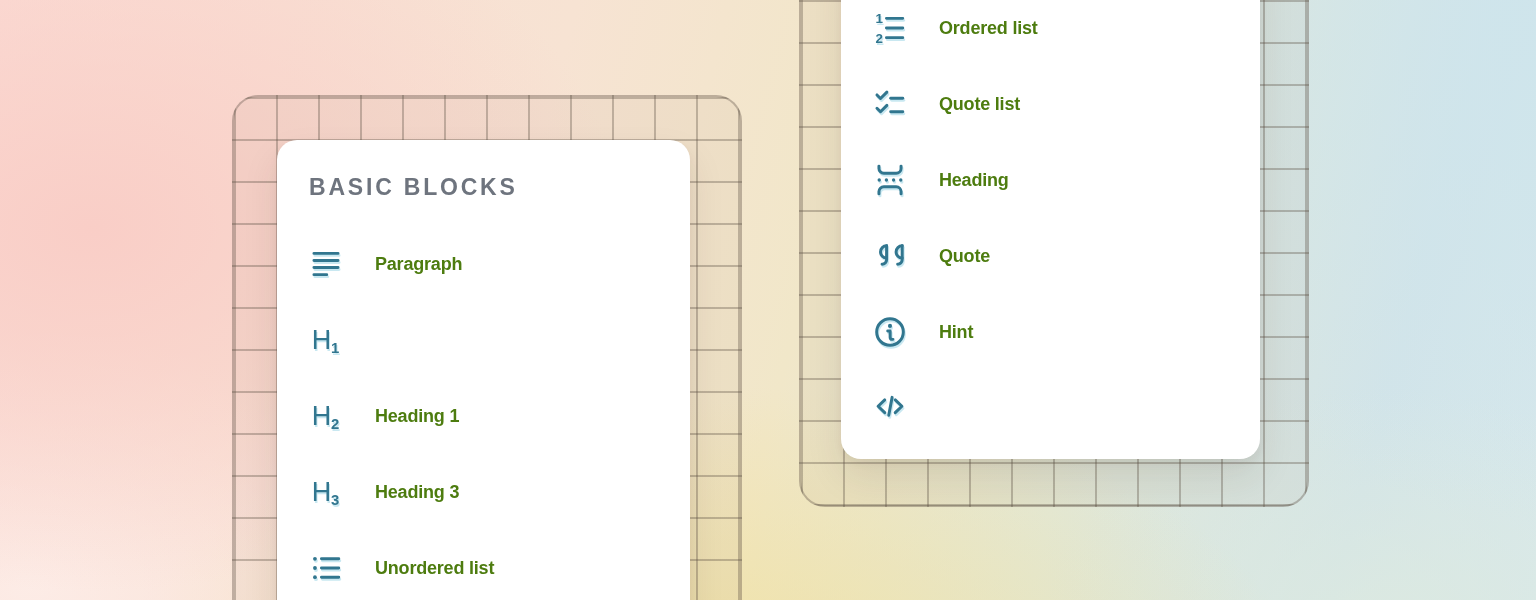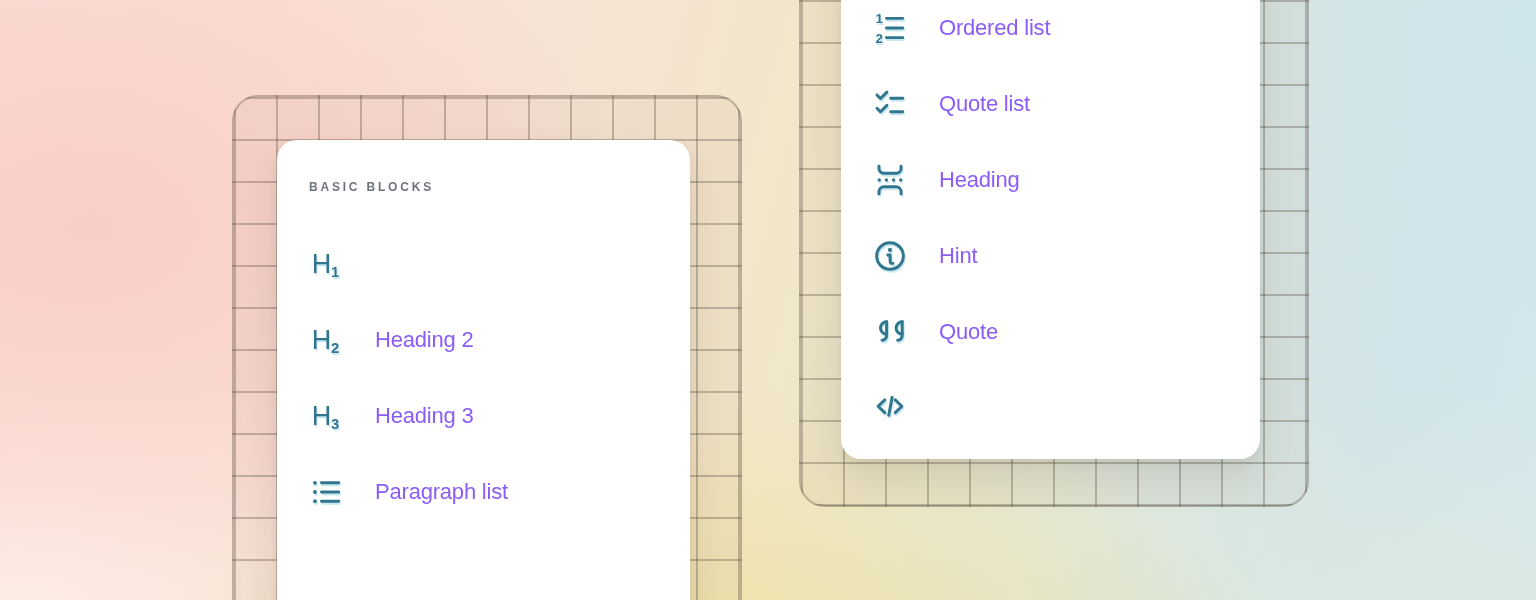--- a/index.html
+++ b/index.html
@@ -29,88 +29,96 @@
   .grid-right{left:799px;top:-44px;width:506px;height:547px;}
   .card{
     position:absolute;background:#ffffff;border-radius:20px;
     box-shadow:0 18px 36px rgba(60,40,30,.10), 0 4px 10px rgba(60,40,30,.05);
   }
   .card-left{left:277px;top:140px;width:413px;height:492px;}
   .card-right{left:841px;top:-48px;width:419px;height:507px;}
   .section-label{
     margin:36px 0 28px 32px;
     height:22px;line-height:22px;
-    font-size:12px;font-weight:700;letter-spacing:2.8px;
+    font-size:23px;font-weight:700;letter-spacing:2.8px;
     color:#6e747e;
   }
   .rows{display:block;}
   .card-right .rows{padding-top:38px;}
   .menu-item{
     display:flex;align-items:center;height:76px;
     padding-left:32px;gap:32px;cursor:pointer;
   }
   .icon{
     width:34px;height:34px;flex:none;
     display:flex;align-items:center;justify-content:center;
   }
   .icon svg{
     width:34px;height:34px;overflow:visible;
     filter:drop-shadow(1.8px 2.2px 0 #c9e8f1);
   }
   .icon text{font-family:"Liberation Sans",sans-serif;}
   .menu-label{
-    font-size:22px;font-weight:400;letter-spacing:-0.2px;color:#8b5cf6;
+    font-size:18px;font-weight:700;letter-spacing:-0.2px;color:#4d7c0f;
     white-space:nowrap;
   }
 </style>
 </head>
 <body>
 
 <div class="grid grid-left"></div>
 <div class="grid grid-right"></div>
 
 <div class="card card-left">
   <div class="section-label">BASIC BLOCKS</div>
   <div class="rows">
       <div class="menu-item">
         <span class="icon">
           <svg viewBox="0 0 24 24" fill="none" stroke="#31768f" stroke-width="2.1" stroke-linecap="round" stroke-linejoin="round">
+            <path d="M3.5 4.5H20.5M3.5 9.5H20.5M3.5 14.5H20.5M3.5 19.5H12.5"></path>
+          </svg>
+        </span>
+        <span class="menu-label">Paragraph</span>
+      </div>
+      <div class="menu-item">
+        <span class="icon">
+          <svg viewBox="0 0 24 24" fill="none" stroke="#31768f" stroke-width="2.1" stroke-linecap="round" stroke-linejoin="round">
             <text x="2" y="18.5" font-size="19" fill="#31768f" stroke="none">H</text>
             <text x="15.6" y="21.5" font-size="10.5" font-weight="700" fill="#31768f" stroke="none">1</text>
           </svg>
         </span>
       </div>
       <div class="menu-item">
         <span class="icon">
           <svg viewBox="0 0 24 24" fill="none" stroke="#31768f" stroke-width="2.1" stroke-linecap="round" stroke-linejoin="round">
             <text x="2" y="18.5" font-size="19" fill="#31768f" stroke="none">H</text>
             <text x="15.6" y="21.5" font-size="10.5" font-weight="700" fill="#31768f" stroke="none">2</text>
           </svg>
         </span>
-        <span class="menu-label">Heading 2</span>
+        <span class="menu-label">Heading 1</span>
       </div>
       <div class="menu-item">
         <span class="icon">
           <svg viewBox="0 0 24 24" fill="none" stroke="#31768f" stroke-width="2.1" stroke-linecap="round" stroke-linejoin="round">
             <text x="2" y="18.5" font-size="19" fill="#31768f" stroke="none">H</text>
             <text x="15.6" y="21.5" font-size="10.5" font-weight="700" fill="#31768f" stroke="none">3</text>
           </svg>
         </span>
         <span class="menu-label">Heading 3</span>
       </div>
       <div class="menu-item">
         <span class="icon">
           <svg viewBox="0 0 24 24" fill="none" stroke="#31768f" stroke-width="2.1" stroke-linecap="round" stroke-linejoin="round">
             <path d="M8.8 5.5H21M8.8 12H21M8.8 18.5H21"></path>
             <circle cx="4.2" cy="5.5" r="1.35" fill="#31768f" stroke="none"></circle>
             <circle cx="4.2" cy="12" r="1.35" fill="#31768f" stroke="none"></circle>
             <circle cx="4.2" cy="18.5" r="1.35" fill="#31768f" stroke="none"></circle>
           </svg>
         </span>
-        <span class="menu-label">Paragraph list</span>
+        <span class="menu-label">Unordered list</span>
       </div>
     </div>
 </div>
 
 <div class="card card-right">
   <div class="rows">
       <div class="menu-item">
         <span class="icon">
           <svg viewBox="0 0 24 24" fill="none" stroke="#31768f" stroke-width="2.1" stroke-linecap="round" stroke-linejoin="round">
             <text x="1.8" y="8.8" font-size="9.5" font-weight="700" fill="#31768f" stroke="none">1</text>
@@ -140,37 +148,37 @@
             <circle cx="9.47" cy="12" r="1.2" fill="#31768f" stroke="none"></circle>
             <circle cx="14.53" cy="12" r="1.2" fill="#31768f" stroke="none"></circle>
             <circle cx="19.6" cy="12" r="1.2" fill="#31768f" stroke="none"></circle>
           </svg>
         </span>
         <span class="menu-label">Heading</span>
       </div>
       <div class="menu-item">
         <span class="icon">
           <svg viewBox="0 0 24 24" fill="none" stroke="#31768f" stroke-width="2.1" stroke-linecap="round" stroke-linejoin="round">
-            <circle cx="12" cy="12" r="9.4"></circle>
-            <circle cx="12" cy="7.7" r="1.45" fill="#31768f" stroke="none"></circle>
-            <path d="M10.4 11.3H12.1V15.7A1.5 1.5 0 0 0 13.6 17.2H14.1"></path>
-          </svg>
-        </span>
-        <span class="menu-label">Hint</span>
-      </div>
-      <div class="menu-item">
-        <span class="icon">
-          <svg viewBox="0 0 24 24" fill="none" stroke="#31768f" stroke-width="2.1" stroke-linecap="round" stroke-linejoin="round">
             <path d="M9.6 4.8A4.3 4.3 0 1 0 9.6 13.4"></path>
             <path d="M9.6 4.8V14.6A3.2 3.2 0 0 1 6.4 17.8"></path>
             <path d="M20.6 4.8A4.3 4.3 0 1 0 20.6 13.4"></path>
             <path d="M20.6 4.8V14.6A3.2 3.2 0 0 1 17.4 17.8"></path>
           </svg>
         </span>
         <span class="menu-label">Quote</span>
+      </div>
+      <div class="menu-item">
+        <span class="icon">
+          <svg viewBox="0 0 24 24" fill="none" stroke="#31768f" stroke-width="2.1" stroke-linecap="round" stroke-linejoin="round">
+            <circle cx="12" cy="12" r="9.4"></circle>
+            <circle cx="12" cy="7.7" r="1.45" fill="#31768f" stroke="none"></circle>
+            <path d="M10.4 11.3H12.1V15.7A1.5 1.5 0 0 0 13.6 17.2H14.1"></path>
+          </svg>
+        </span>
+        <span class="menu-label">Hint</span>
       </div>
       <div class="menu-item">
         <span class="icon">
           <svg viewBox="0 0 24 24" fill="none" stroke="#31768f" stroke-width="2.1" stroke-linecap="round" stroke-linejoin="round">
             <path d="M8.3 6.3L3.6 10.8L8.3 15.3"></path>
             <path d="M15.7 6.3L20.4 10.8L15.7 15.3"></path>
             <path d="M13.5 4.5L11.1 17.1"></path>
           </svg>
         </span>
       </div>

